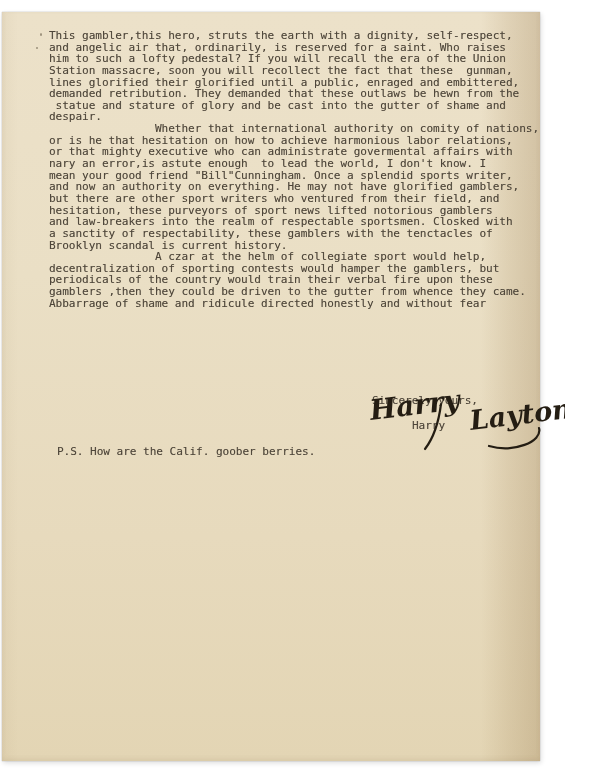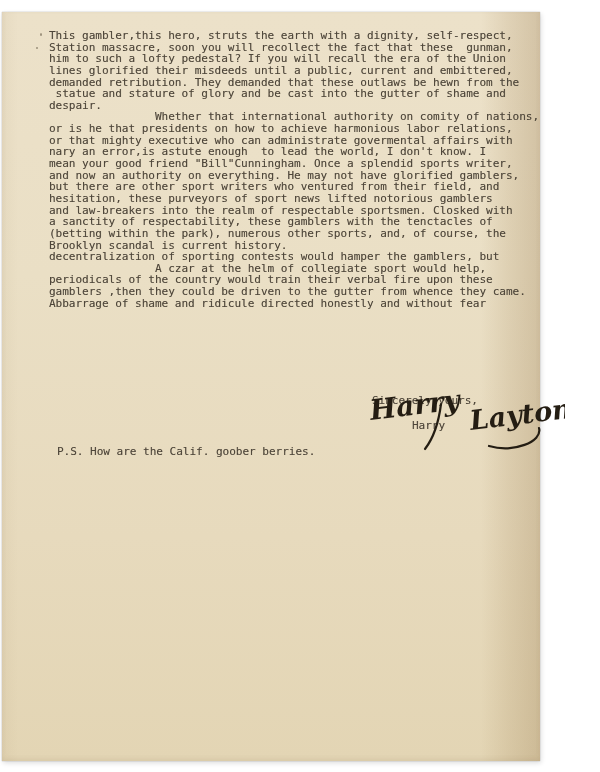--- a/index.html
+++ b/index.html
@@ -43,40 +43,40 @@
 <body>
 
 <div class="page">
   <div class="paper">
 
     <div class="speck speck-a"></div>
     <div class="speck speck-b"></div>
 
     <div class="body-text">
       <div class="line">This gambler,this hero, struts the earth with a dignity, self-respect,</div>
+      <div class="line">and angelic air that, ordinarily, is reserved for a saint. Who raises</div>
+      <div class="line">him to such a lofty pedestal? If you will recall the era of the Union</div>
       <div class="line">Station massacre, soon you will recollect the fact that these  gunman,</div>
-      <div class="line">him to such a lofty pedestal? If you will recall the era of the Union</div>
-      <div class="line">lines glorified their misdeeds until a public, current and embittered,</div>
+      <div class="line">lines glorified their glorified until a public, enraged and embittered,</div>
       <div class="line">demanded retribution. They demanded that these outlaws be hewn from the</div>
       <div class="line"> statue and stature of glory and be cast into the gutter of shame and</div>
       <div class="line">despair.</div>
       <div class="line">                Whether that international authority on comity of nations,</div>
-      <div class="line">or is he that presidents on how to achieve harmonious labor relations,</div>
+      <div class="line">or is he that hesitation on how to achieve harmonious labor relations,</div>
       <div class="line">or that mighty executive who can administrate govermental affairs with</div>
       <div class="line">nary an error,is astute enough  to lead the world, I don't know. I</div>
       <div class="line">mean your good friend "Bill"Cunningham. Once a splendid sports writer,</div>
       <div class="line">and now an authority on everything. He may not have glorified gamblers,</div>
       <div class="line">but there are other sport writers who ventured from their field, and</div>
       <div class="line">hesitation, these purveyors of sport news lifted notorious gamblers</div>
       <div class="line">and law-breakers into the realm of respectable sportsmen. Closked with</div>
       <div class="line">a sanctity of respectability, these gamblers with the tenctacles of</div>
-      <div class="line">(betting within the park), numerous other sports, and, of course, the</div>
       <div class="line">Brooklyn scandal is current history.</div>
+      <div class="line">                A czar at the helm of collegiate sport would help,</div>
       <div class="line">decentralization of sporting contests would hamper the gamblers, but</div>
-      <div class="line">                A czar at the helm of collegiate sport would help,</div>
       <div class="line">periodicals of the country would train their verbal fire upon these</div>
       <div class="line">gamblers ,then they could be driven to the gutter from whence they came.</div>
       <div class="line">Abbarrage of shame and ridicule directed honestly and without fear</div>
     </div>
 
     <div class="typed salutation">Sincerely yours,</div>
 
     <div class="typed typed-name">Harry</div>
 
     <svg class="sig-svg" viewBox="0 0 212 68">

